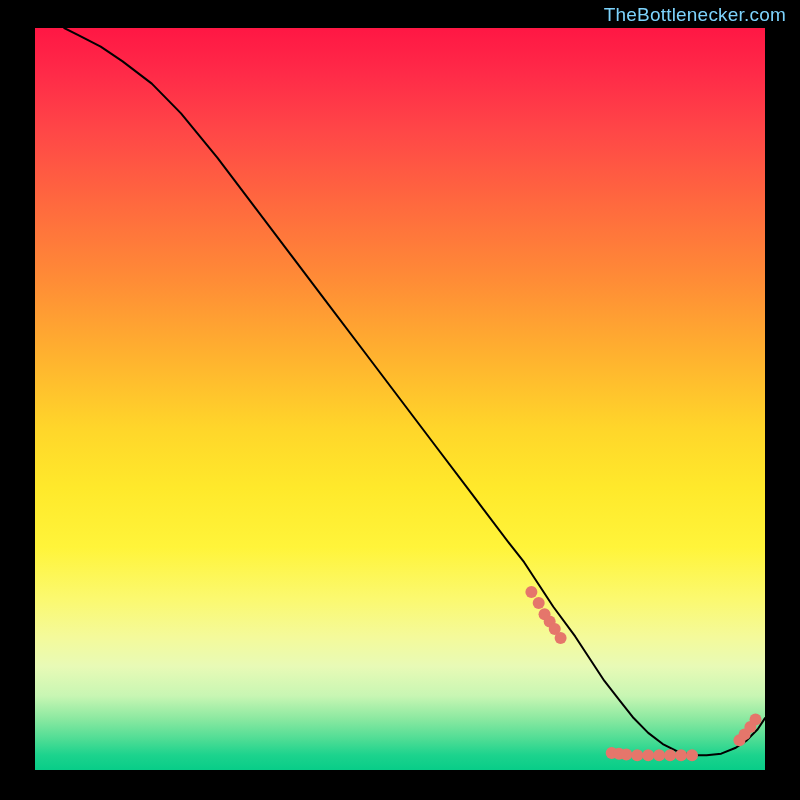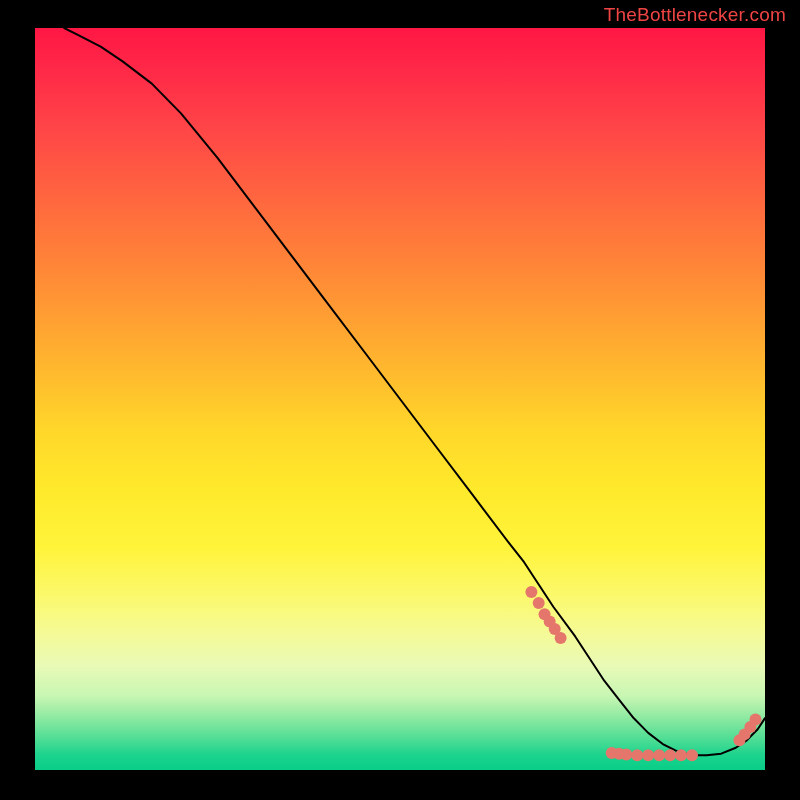--- a/index.html
+++ b/index.html
@@ -14,21 +14,21 @@
   .stage {
     position: relative;
     width: 800px;
     height: 800px;
     background: #000;
   }
   .watermark {
     position: absolute;
     top: 4px;
     right: 14px;
-    color: #ef4444;
+    color: #7dd3fc;
     font-size: 19px;
     font-weight: 500;
     letter-spacing: 0.2px;
     z-index: 10;
   }
   .plot-area {
     position: absolute;
     left: 35px;
     top: 28px;
     width: 730px;

